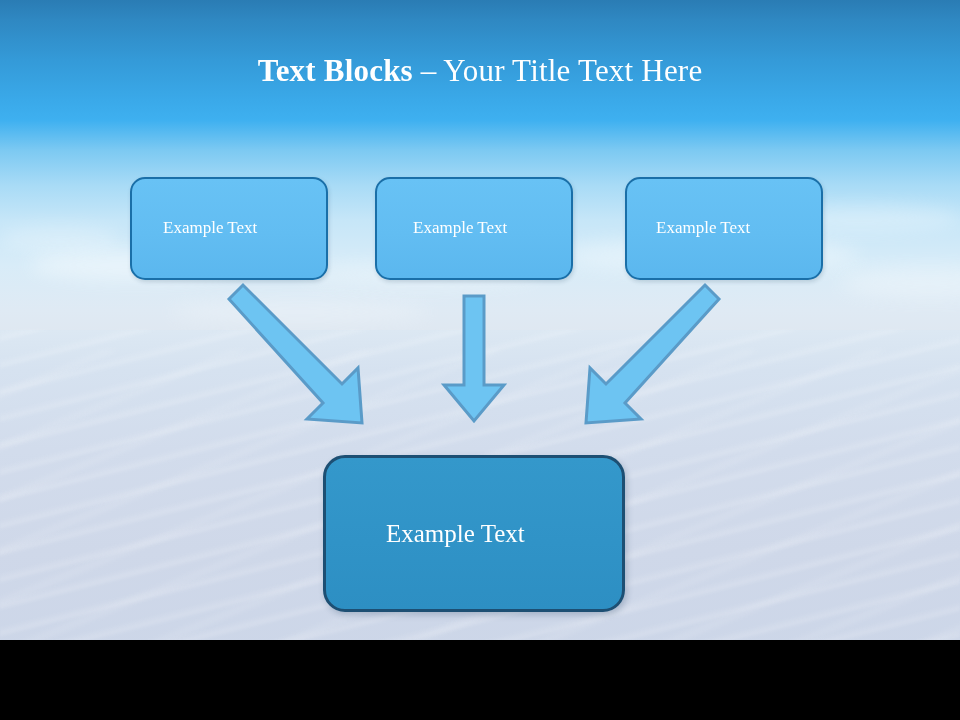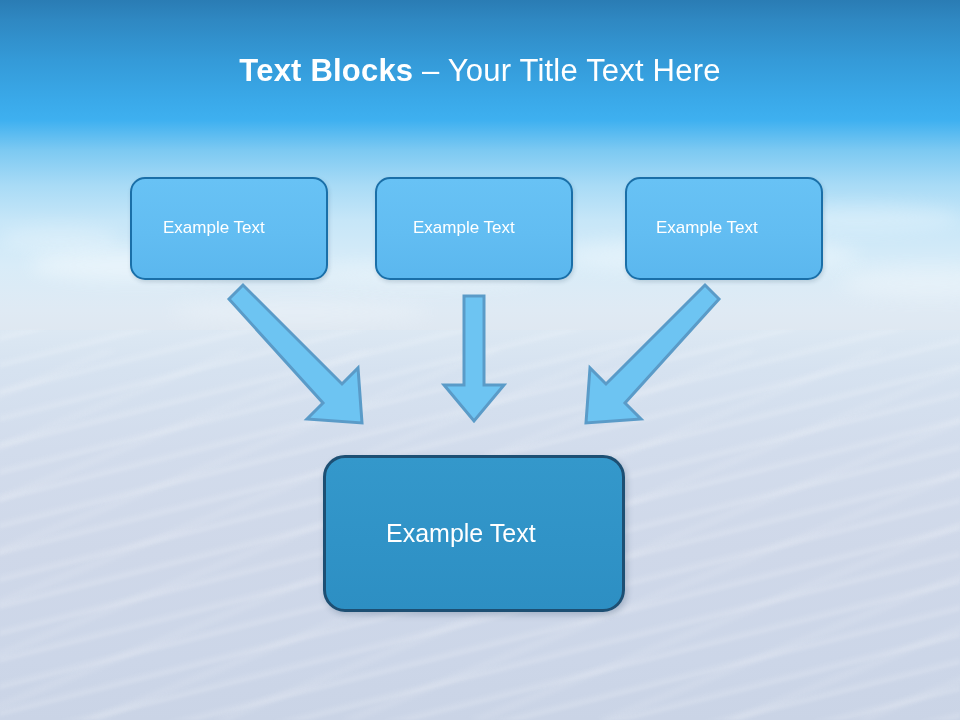--- a/index.html
+++ b/index.html
@@ -3,23 +3,23 @@
 <meta charset="utf-8">
 <style>
   html, body {
     margin: 0;
     padding: 0;
     background: #000;
   }
   #slide {
     position: relative;
     width: 960px;
-    height: 720px;
+    height: 640px;
     overflow: hidden;
-    font-family: Liberation Sans, sans-serif;
+    font-family: Liberation Serif, serif;
     background: #c2410c;
   }
 
   
   .sky {
     position: absolute;
     left: 0; top: 0;
     width: 960px;
     height: 340px;
     background: linear-gradient(to bottom,

